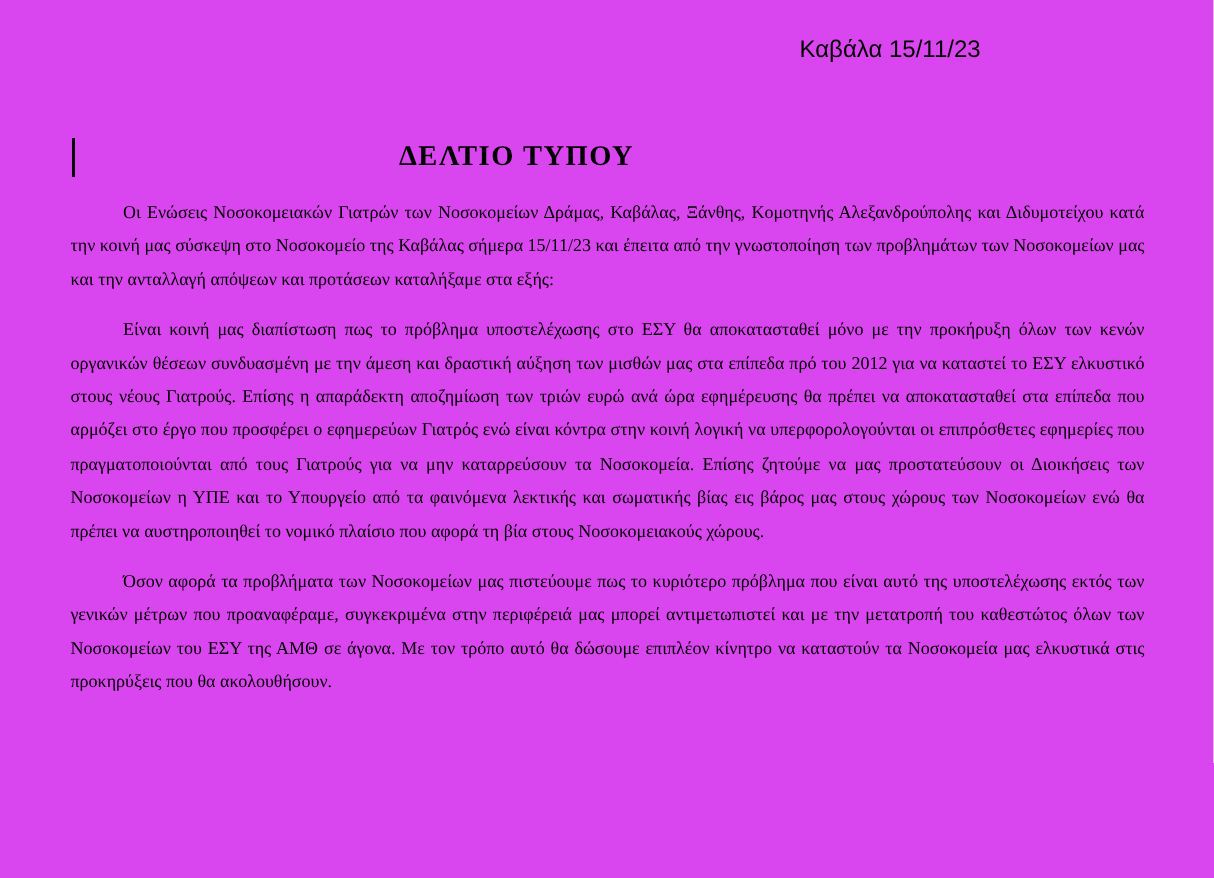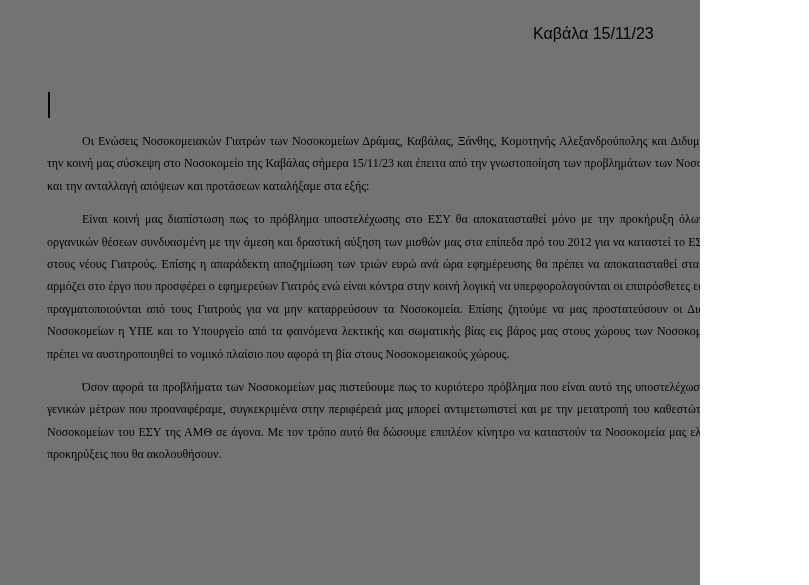--- a/index.html
+++ b/index.html
@@ -1,24 +1,23 @@
 <!DOCTYPE html>
 <html><head>
 <meta charset="utf-8">
 <style>
   html, body { margin: 0; padding: 0; background: #ffffff; }
   .page {
     position: relative;
-    width: 686px;
+    width: 809px;
     height: 585px;
-    background: #737373;
+    background: #d946ef;
     overflow: hidden;
     color: #000000;
     font-family: "Liberation Serif", "DejaVu Serif", serif;
-    padding-left: 14px;
   }
   .date-line {
     position: absolute;
     left: 533px;
     top: 25px;
     font-family: "Liberation Sans", "DejaVu Sans", sans-serif;
     font-size: 16px;
     color: #000000;
     white-space: nowrap;
   }
@@ -57,20 +56,21 @@
 </style>
 </head>
 <body>
 
 <div class="page">
 
   <div class="date-line">Καβάλα 15/11/23</div>
 
   <div class="text-cursor"></div>
 
+  <h1 class="doc-title">ΔΕΛΤΙΟ ΤΥΠΟΥ</h1>
 
   <div class="doc-body">
     <p>Οι Ενώσεις Νοσοκομειακών Γιατρών των Νοσοκομείων Δράμας, Καβάλας, Ξάνθης, Κομοτηνής Αλεξανδρούπολης και Διδυμοτείχου κατά την κοινή μας σύσκεψη στο Νοσοκομείο της Καβάλας σήμερα 15/11/23 και έπειτα από την γνωστοποίηση των προβλημάτων των Νοσοκομείων μας και την ανταλλαγή απόψεων και προτάσεων καταλήξαμε στα εξής:</p>
     <p>Είναι κοινή μας διαπίστωση πως το πρόβλημα υποστελέχωσης στο ΕΣΥ θα αποκατασταθεί μόνο με την προκήρυξη όλων των κενών οργανικών θέσεων συνδυασμένη με την άμεση και δραστική αύξηση των μισθών μας στα επίπεδα πρό του 2012 για να καταστεί το ΕΣΥ ελκυστικό στους νέους Γιατρούς. Επίσης η απαράδεκτη αποζημίωση των τριών ευρώ ανά ώρα εφημέρευσης θα πρέπει να αποκατασταθεί στα επίπεδα που αρμόζει στο έργο που προσφέρει ο εφημερεύων Γιατρός ενώ είναι κόντρα στην κοινή λογική να υπερφορολογούνται οι επιπρόσθετες εφημερίες που πραγματοποιούνται από τους Γιατρούς για να μην καταρρεύσουν τα Νοσοκομεία. Επίσης ζητούμε να μας προστατεύσουν οι Διοικήσεις των Νοσοκομείων η ΥΠΕ και το Υπουργείο από τα φαινόμενα λεκτικής και σωματικής βίας εις βάρος μας στους χώρους των Νοσοκομείων ενώ θα πρέπει να αυστηροποιηθεί το νομικό πλαίσιο που αφορά τη βία στους Νοσοκομειακούς χώρους.</p>
     <p>Όσον αφορά τα προβλήματα των Νοσοκομείων μας πιστεύουμε πως το κυριότερο πρόβλημα που είναι αυτό της υποστελέχωσης εκτός των γενικών μέτρων που προαναφέραμε, συγκεκριμένα στην περιφέρειά μας μπορεί αντιμετωπιστεί και με την μετατροπή του καθεστώτος όλων των Νοσοκομείων του ΕΣΥ της ΑΜΘ σε άγονα. Με τον τρόπο αυτό θα δώσουμε επιπλέον κίνητρο να καταστούν τα Νοσοκομεία μας ελκυστικά στις προκηρύξεις που θα ακολουθήσουν.</p>
   </div>
 
 </div>
 
 </body></html>

